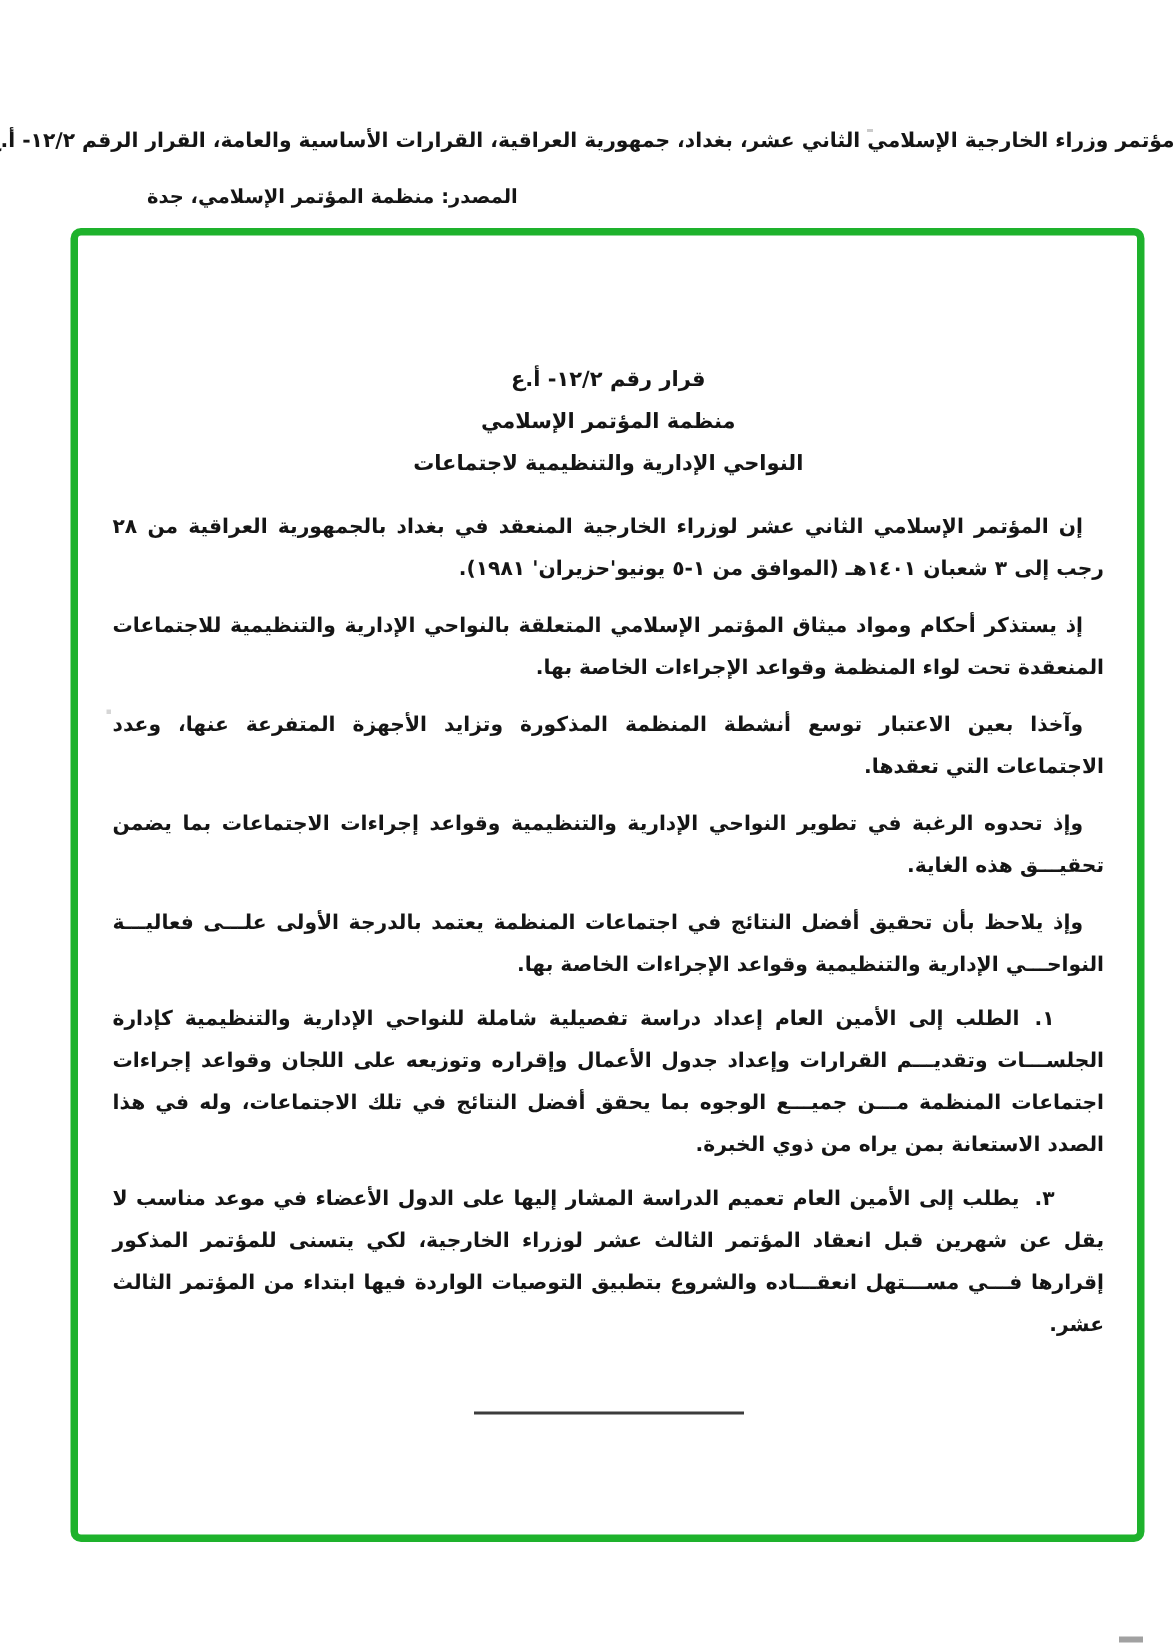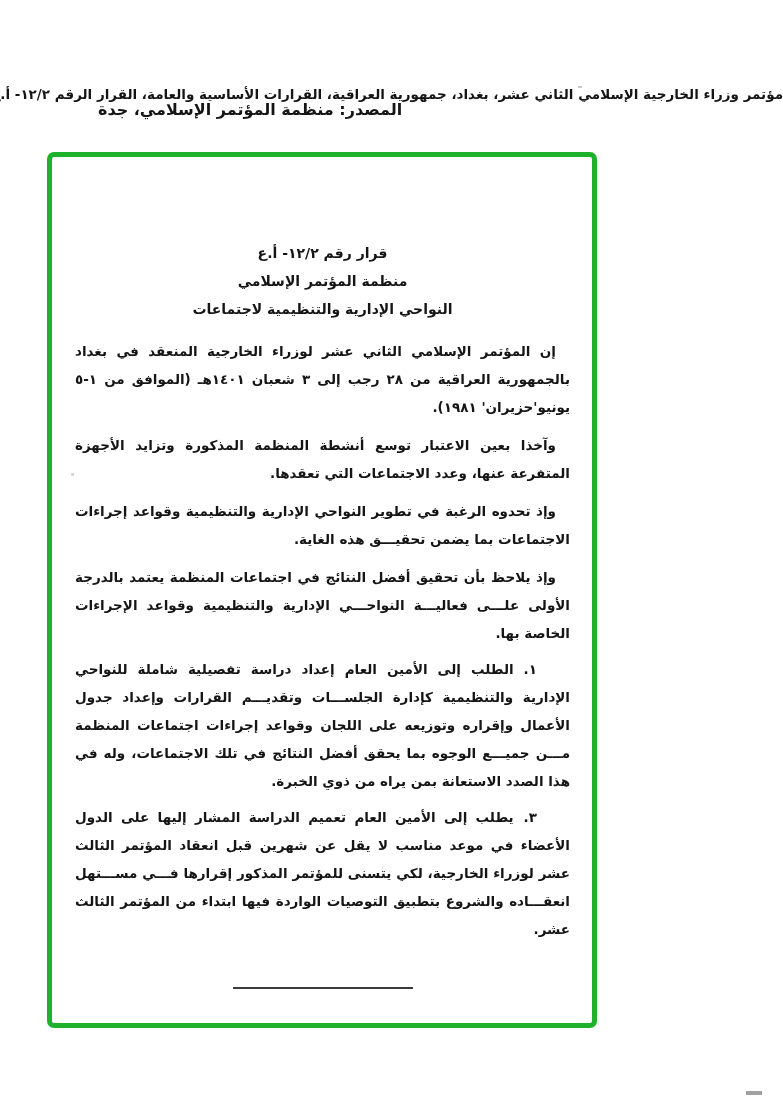--- a/index.html
+++ b/index.html
@@ -16,31 +16,31 @@
   
   .hdr1 {
     position: absolute; top: 86px; left: 0; right: 0;
     text-align: center;
     direction: rtl;
     font-size: 13.5px; font-weight: 700;
     letter-spacing: 0;
     white-space: nowrap;
   }
   .hdr2 {
-    position: absolute; top: 100px; left: 98px;
+    position: absolute; top: 124px; left: 98px;
     direction: rtl;
-    font-size: 16px; font-weight: 700;
+    font-size: 13px; font-weight: 700;
     white-space: nowrap;
   }
 
   
   .green-box {
     position: absolute;
     left: 47px; top: 152px;
-    width: 550px; height: 876px;
+    width: 716px; height: 876px;
     border: 5px solid #1eb22c;
     border-radius: 7px;
     background: #ffffff;
   }
 
   .doc {
     position: absolute;
     left: 23px; right: 22px; top: 0;
     direction: rtl;
     font-weight: 700;
@@ -98,20 +98,21 @@
     <div class="doc">
 
       <div class="title-block">
         <div class="title-line">قرار رقم ١٢/٢- أ.ع</div>
         <div class="title-line">منظمة المؤتمر الإسلامي</div>
         <div class="title-line">النواحي الإدارية والتنظيمية لاجتماعات</div>
       </div>
 
       <p class="par">إن المؤتمر الإسلامي الثاني عشر لوزراء الخارجية المنعقد في بغداد بالجمهورية العراقية من ٢٨ رجب إلى ٣ شعبان ١٤٠١هـ (الموافق من ١-٥ يونيو'حزيران' ١٩٨١).</p>
 
+      <p class="par">إذ يستذكر أحكام ومواد ميثاق المؤتمر الإسلامي المتعلقة بالنواحي الإدارية والتنظيمية للاجتماعات المنعقدة تحت لواء المنظمة وقواعد الإجراءات الخاصة بها.</p>
 
       <p class="par">وآخذا بعين الاعتبار توسع أنشطة المنظمة المذكورة وتزايد الأجهزة المتفرعة عنها، وعدد الاجتماعات التي تعقدها.</p>
 
       <p class="par">وإذ تحدوه الرغبة في تطوير النواحي الإدارية والتنظيمية وقواعد إجراءات الاجتماعات بما يضمن تحقيـــق هذه الغاية.</p>
 
       <p class="par">وإذ يلاحظ بأن تحقيق أفضل النتائج في اجتماعات المنظمة يعتمد بالدرجة الأولى علـــى فعاليـــة النواحـــي الإدارية والتنظيمية وقواعد الإجراءات الخاصة بها.</p>
 
 
       <p class="item">
         <span class="num">١.</span><span>الطلب إلى الأمين العام إعداد دراسة تفصيلية شاملة للنواحي الإدارية والتنظيمية كإدارة الجلســـات وتقديـــم القرارات وإعداد جدول الأعمال وإقراره وتوزيعه على اللجان وقواعد إجراءات اجتماعات المنظمة مـــن جميـــع الوجوه بما يحقق أفضل النتائج في تلك الاجتماعات، وله في هذا الصدد الاستعانة بمن يراه من ذوي الخبرة.</span>

